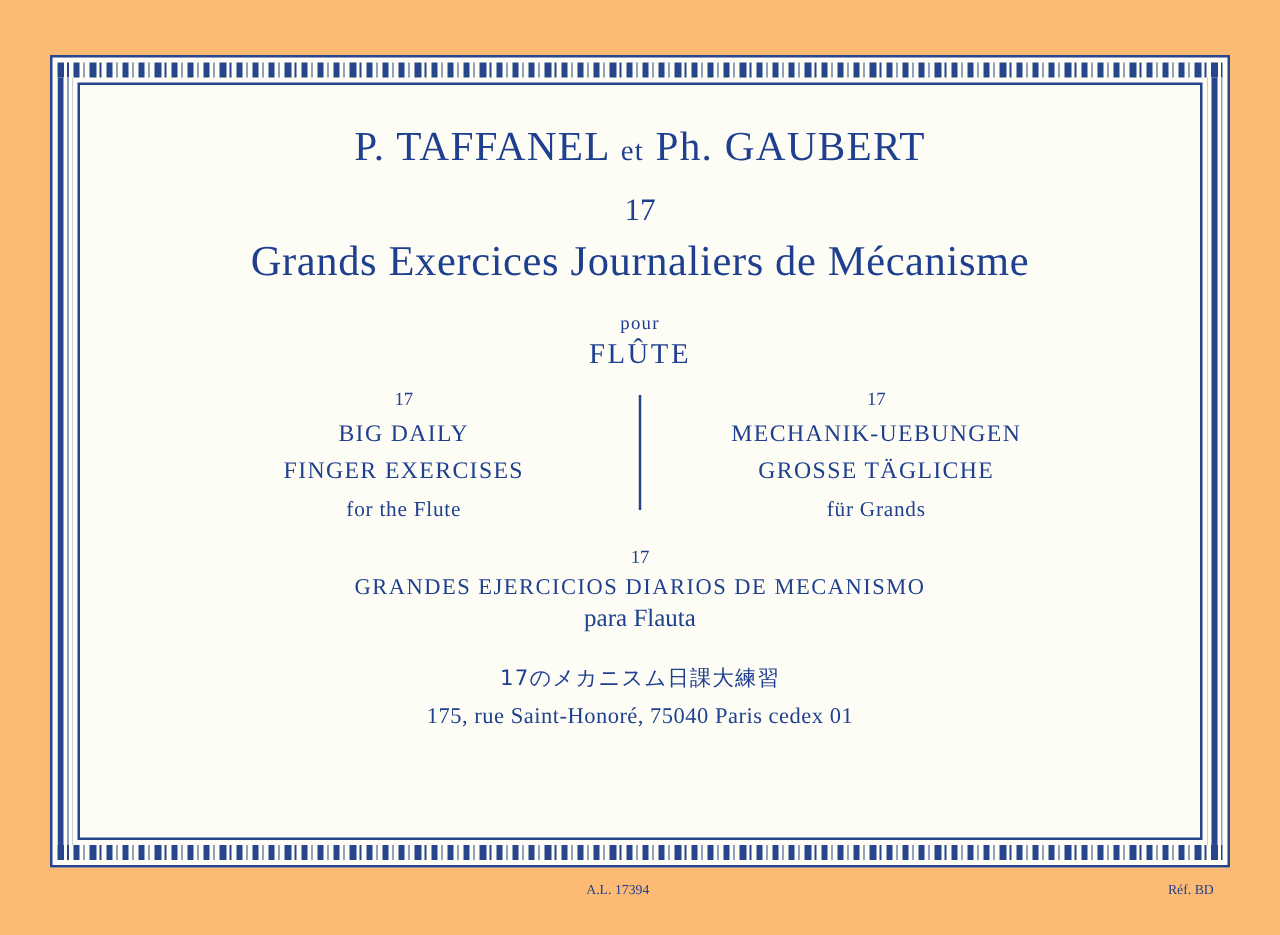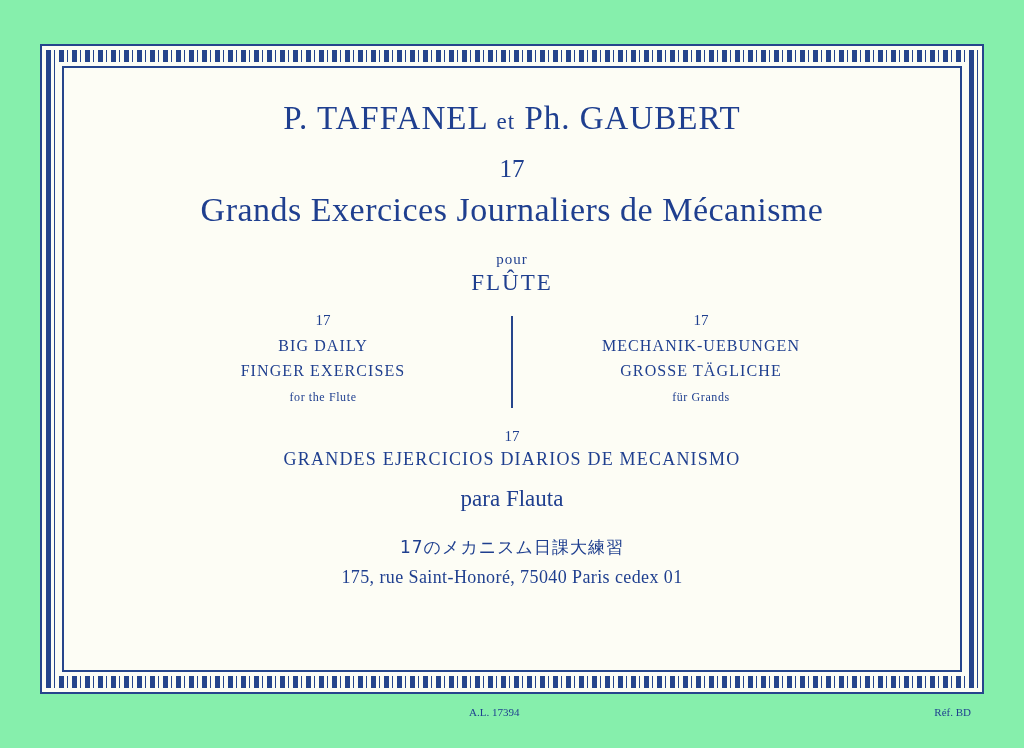--- a/index.html
+++ b/index.html
@@ -11,21 +11,21 @@
     width: 1024px;
     height: 748px;
     font-family: "Liberation Serif", serif;
     overflow: hidden;
   }
 
   .page {
     position: relative;
     width: 1024px;
     height: 748px;
-    background: #86efac;
+    background: #fdba74;
     box-sizing: border-box;
   }
 
   
   .frame-outer {
     position: absolute;
     left: 40px;
     top: 44px;
     width: 944px;
     height: 650px;
@@ -130,45 +130,45 @@
     width: 0;
     border-left: 2px solid #26458c;
     height: 92px;
     margin: 4px 18px 0 18px;
   }
   .small-17 {
     font-size: 15px;
     margin-bottom: 8px;
   }
   .col-line {
-    font-size: 16px;
+    font-size: 19px;
     letter-spacing: 1.1px;
     margin: 7px 0;
   }
   .col-sub {
-    font-size: 12px;
+    font-size: 17px;
     letter-spacing: 0.6px;
     margin-top: 10px;
   }
 
   .spanish-block {
     margin-top: 20px;
   }
   .spanish-17 {
     font-size: 15px;
     margin-bottom: 4px;
   }
   .spanish-line {
     font-size: 18px;
     letter-spacing: 1.2px;
     margin: 4px 0;
   }
   .spanish-sub {
-    font-size: 23px;
-    margin-top: 16px;
+    font-size: 20px;
+    margin-top: 4px;
     font-family: Liberation Serif, serif;
   }
 
   .japanese {
     font-size: 17px;
     margin-top: 24px;
     letter-spacing: 1px;
     font-family: "DejaVu Sans", sans-serif;
   }
 

